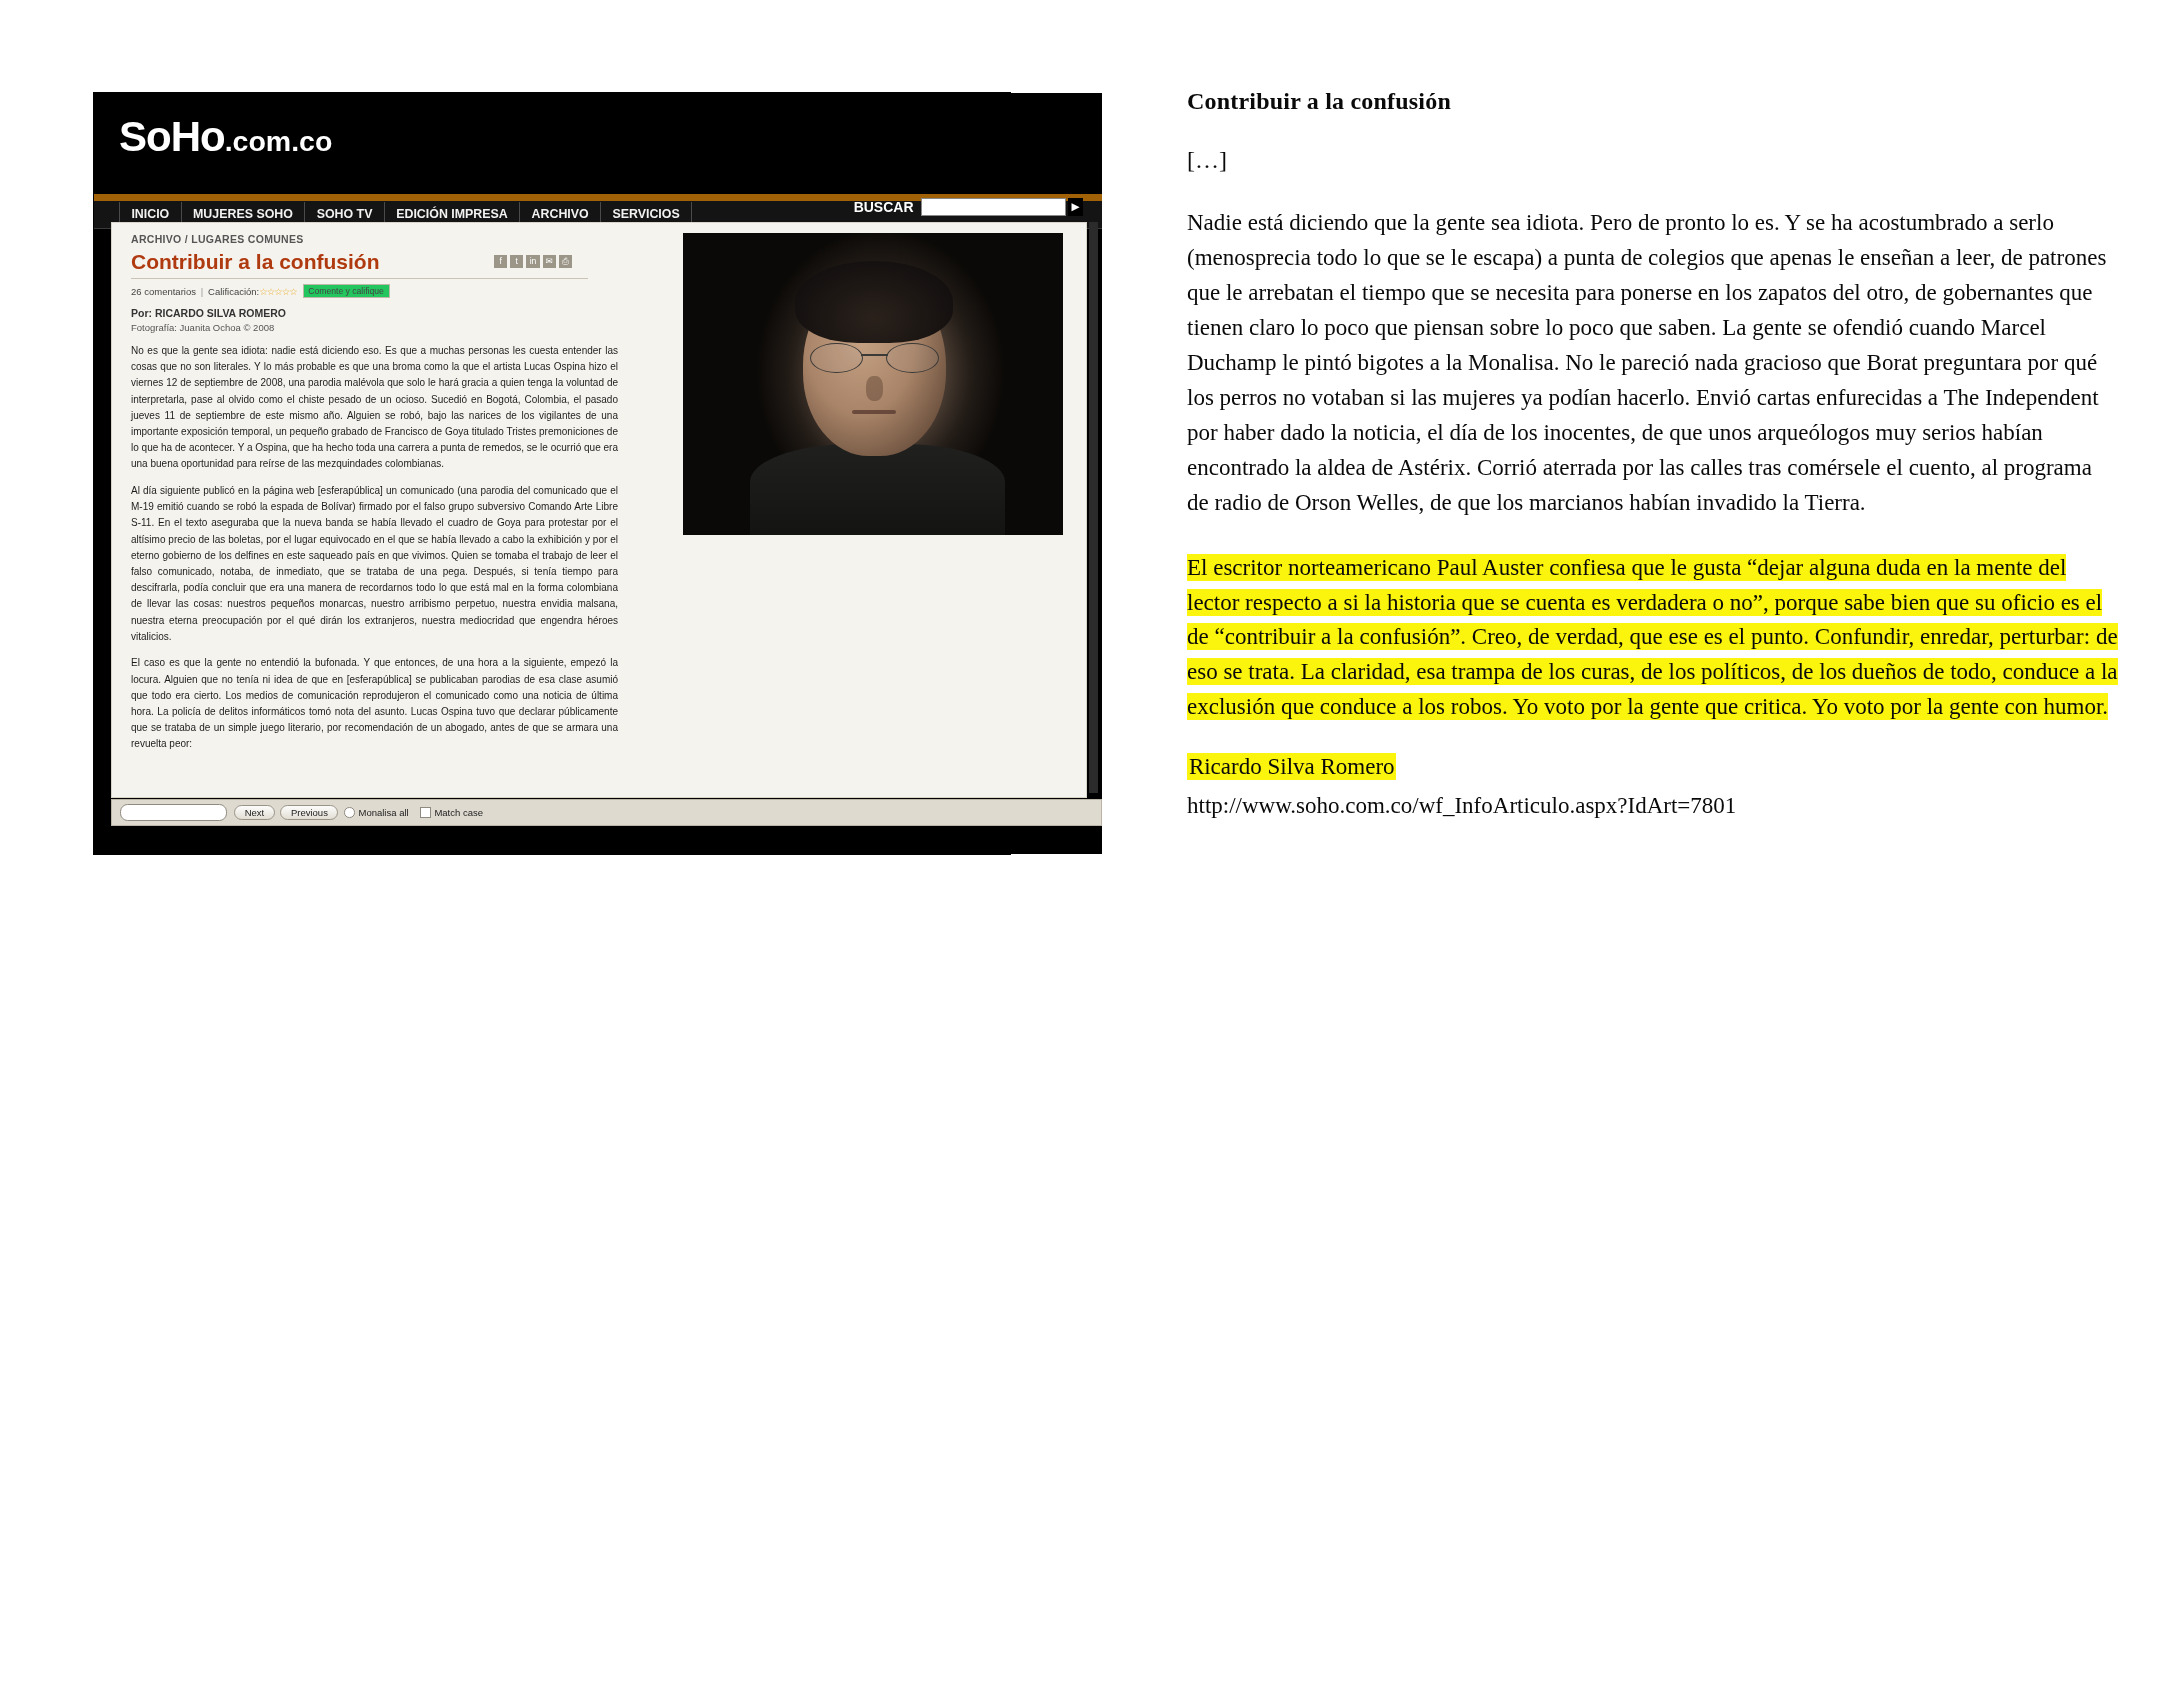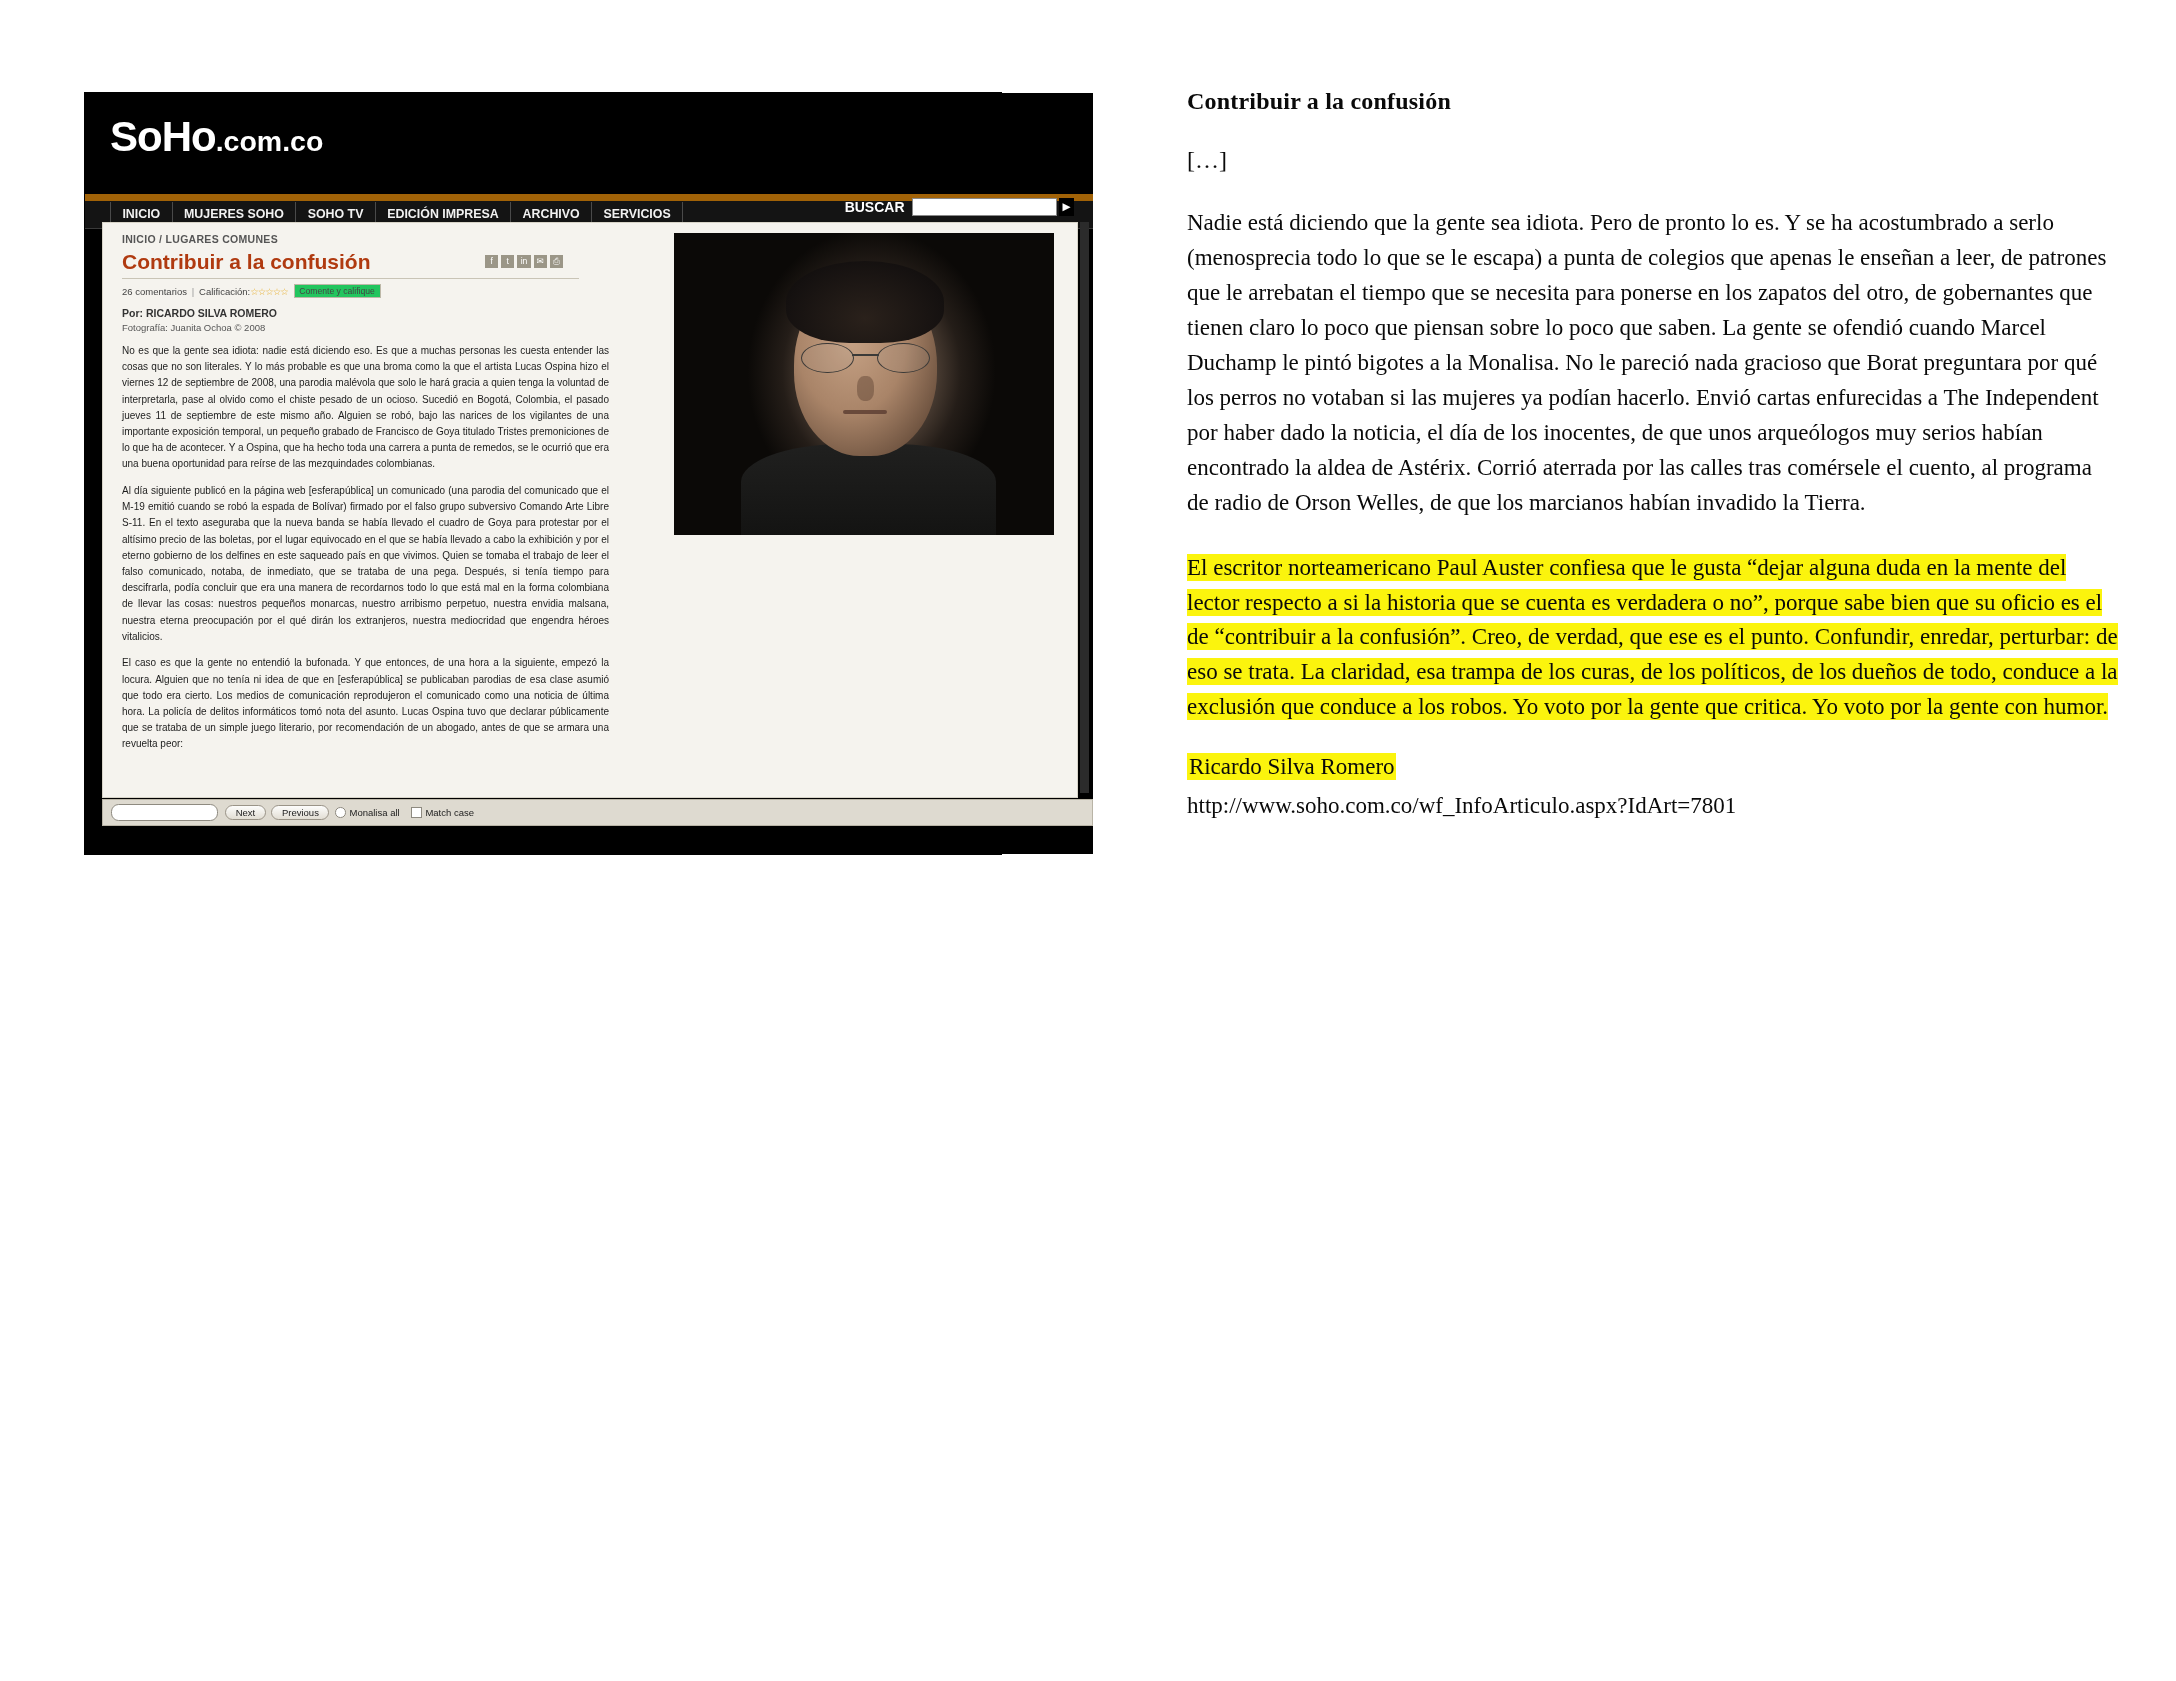--- a/index.html
+++ b/index.html
@@ -11,21 +11,21 @@
     width: 2176px;
     height: 1682px;
     position: relative;
     font-family: "Liberation Serif", serif;
     -webkit-font-smoothing: antialiased;
   }
 
   
   #screenshot-panel {
     position: absolute;
-    left: 85px;
+    left: 94px;
     top: 93px;
     width: 916px;
     height: 761px;
     background: #000000;
     box-shadow: 0 0 0 1px #000;
   }
   #browser-chrome {
     position: absolute;
     left: 0; top: 0;
     width: 1008px;
@@ -416,21 +416,21 @@
       <div class="nav-item">SERVICIOS</div>
     </div>
 
     <div id="search-area">
       <div id="search-label">BUSCAR</div>
       <div id="search-input" title=""></div>
       <div id="search-go">▶</div>
     </div>
 
     <div id="site-content">
-      <div id="breadcrumb">INICIO / LUGARES COMUNES</div>
+      <div id="breadcrumb">ARCHIVO / LUGARES COMUNES</div>
       <div id="article-title">Contribuir a la confusión</div>
       <div id="title-rule"></div>
 
       <div id="share-icons">
         <div class="share-ico">f</div>
         <div class="share-ico">t</div>
         <div class="share-ico">in</div>
         <div class="share-ico">✉</div>
         <div class="share-ico">⎙</div>
       </div>

